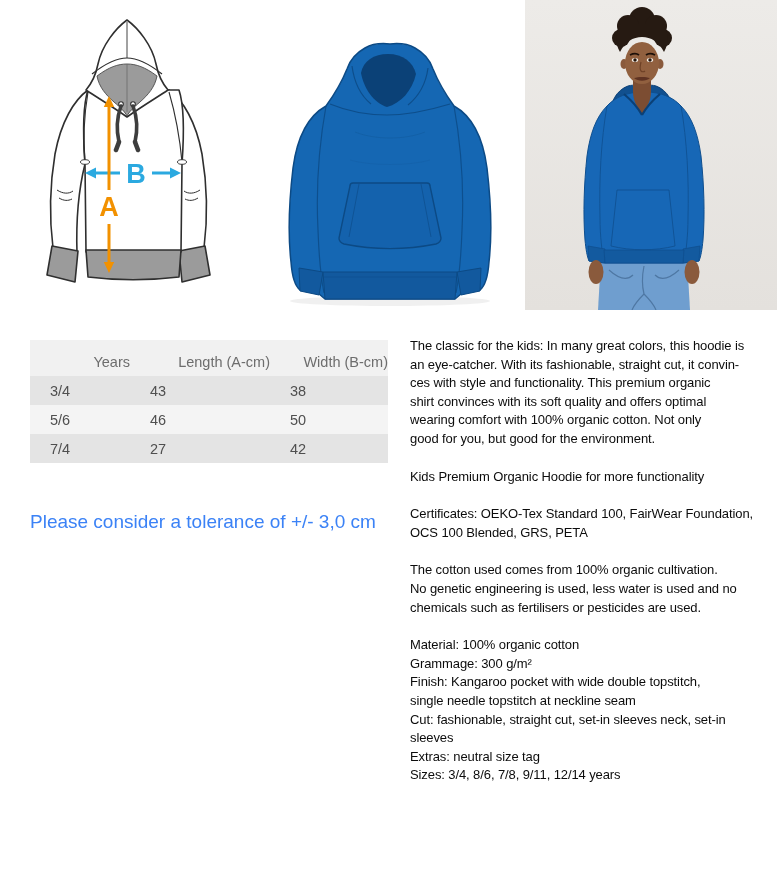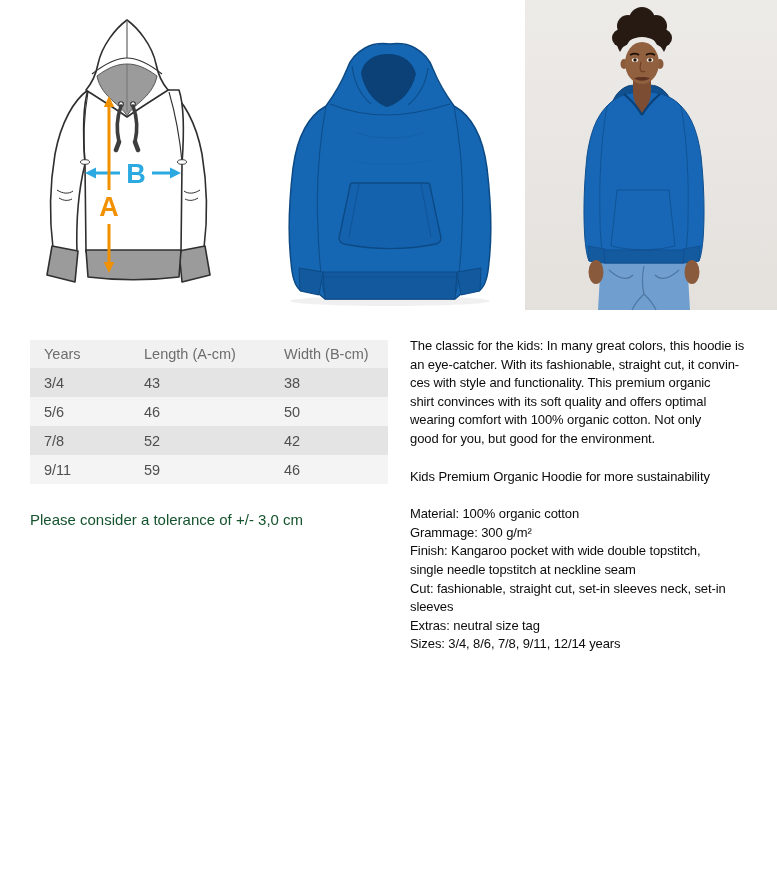--- a/index.html
+++ b/index.html
@@ -5,27 +5,27 @@
   html,body{margin:0;padding:0;background:#ffffff;}
   .page{position:relative;width:777px;height:873px;background:#ffffff;overflow:hidden;
         font-family:"Liberation Sans",sans-serif;}
   .fig{position:absolute;}
   .fig-diagram{left:28px;top:12px;width:212px;height:296px;}
   .fig-product{left:255px;top:10px;width:265px;height:298px;}
   .fig-model{left:525px;top:0;width:252px;height:310px;}
 
   table.size-table{position:absolute;left:30px;top:340px;width:358px;
         border-collapse:collapse;table-layout:fixed;font-size:14.5px;color:#4f4f4f;}
-  table.size-table th{height:28px;text-align:left;font-weight:normal;color:#6d6d6d;
-        background:#f1f1f1;padding:0 0 0 14px;}
-  table.size-table td{height:29px;padding:0 0 0 14px;}
+  table.size-table th{height:28px;text-align:right;font-weight:normal;color:#6d6d6d;
+        background:#f1f1f1;padding:8px 0 0 14px;}
+  table.size-table td{height:29px;padding:0 0 0 20px;}
   table.size-table tbody tr:nth-child(odd){background:#e4e4e4;}
   table.size-table tbody tr:nth-child(even){background:#f4f4f4;}
 
-  .tolerance{position:absolute;left:30px;top:511px;margin:0;font-size:15px;color:#14532d;}
+  .tolerance{position:absolute;left:30px;top:511px;margin:0;font-size:19px;color:#3b82f6;}
 
   .desc{position:absolute;left:410px;top:337px;width:368px;height:445px;overflow:hidden;
         font-size:13px;line-height:18.6px;letter-spacing:-0.1px;color:#0c0c0c;}
   .desc p{margin:0 0 19px 0;white-space:pre;}
 </style>
 </head>
 <body>
 
 <div class="page">
 
@@ -207,42 +207,42 @@
         <td>3/4</td>
         <td>43</td>
         <td>38</td>
       </tr>
       <tr>
         <td>5/6</td>
         <td>46</td>
         <td>50</td>
       </tr>
       <tr>
-        <td>7/8</td>
-        <td>52</td>
+        <td>7/4</td>
+        <td>27</td>
         <td>42</td>
-      </tr>
-      <tr>
-        <td>9/11</td>
-        <td>59</td>
-        <td>46</td>
       </tr>
     </tbody>
   </table>
 
   <p class="tolerance">Please consider a tolerance of +/- 3,0 cm</p>
 
   <div class="desc">
     <p>The classic for the kids: In many great colors, this hoodie is
 an eye-catcher. With its fashionable, straight cut, it convin-
 ces with style and functionality. This premium organic
 shirt convinces with its soft quality and offers optimal
 wearing comfort with 100% organic cotton. Not only
 good for you, but good for the environment.</p>
-    <p>Kids Premium Organic Hoodie for more sustainability</p>
+    <p>Kids Premium Organic Hoodie for more functionality</p>
+    <p>Certificates: OEKO-Tex Standard 100, FairWear Foundation,
+OCS 100 Blended, GRS, PETA</p>
+    <p>The cotton used comes from 100% organic cultivation.
+No genetic engineering is used, less water is used and no
+chemicals such as fertilisers or pesticides are used.</p>
     <p>Material: 100% organic cotton
 Grammage: 300 g/m²
 Finish: Kangaroo pocket with wide double topstitch,
 single needle topstitch at neckline seam
 Cut: fashionable, straight cut, set-in sleeves neck, set-in
 sleeves
 Extras: neutral size tag
 Sizes: 3/4, 8/6, 7/8, 9/11, 12/14 years</p>
   </div>
 

